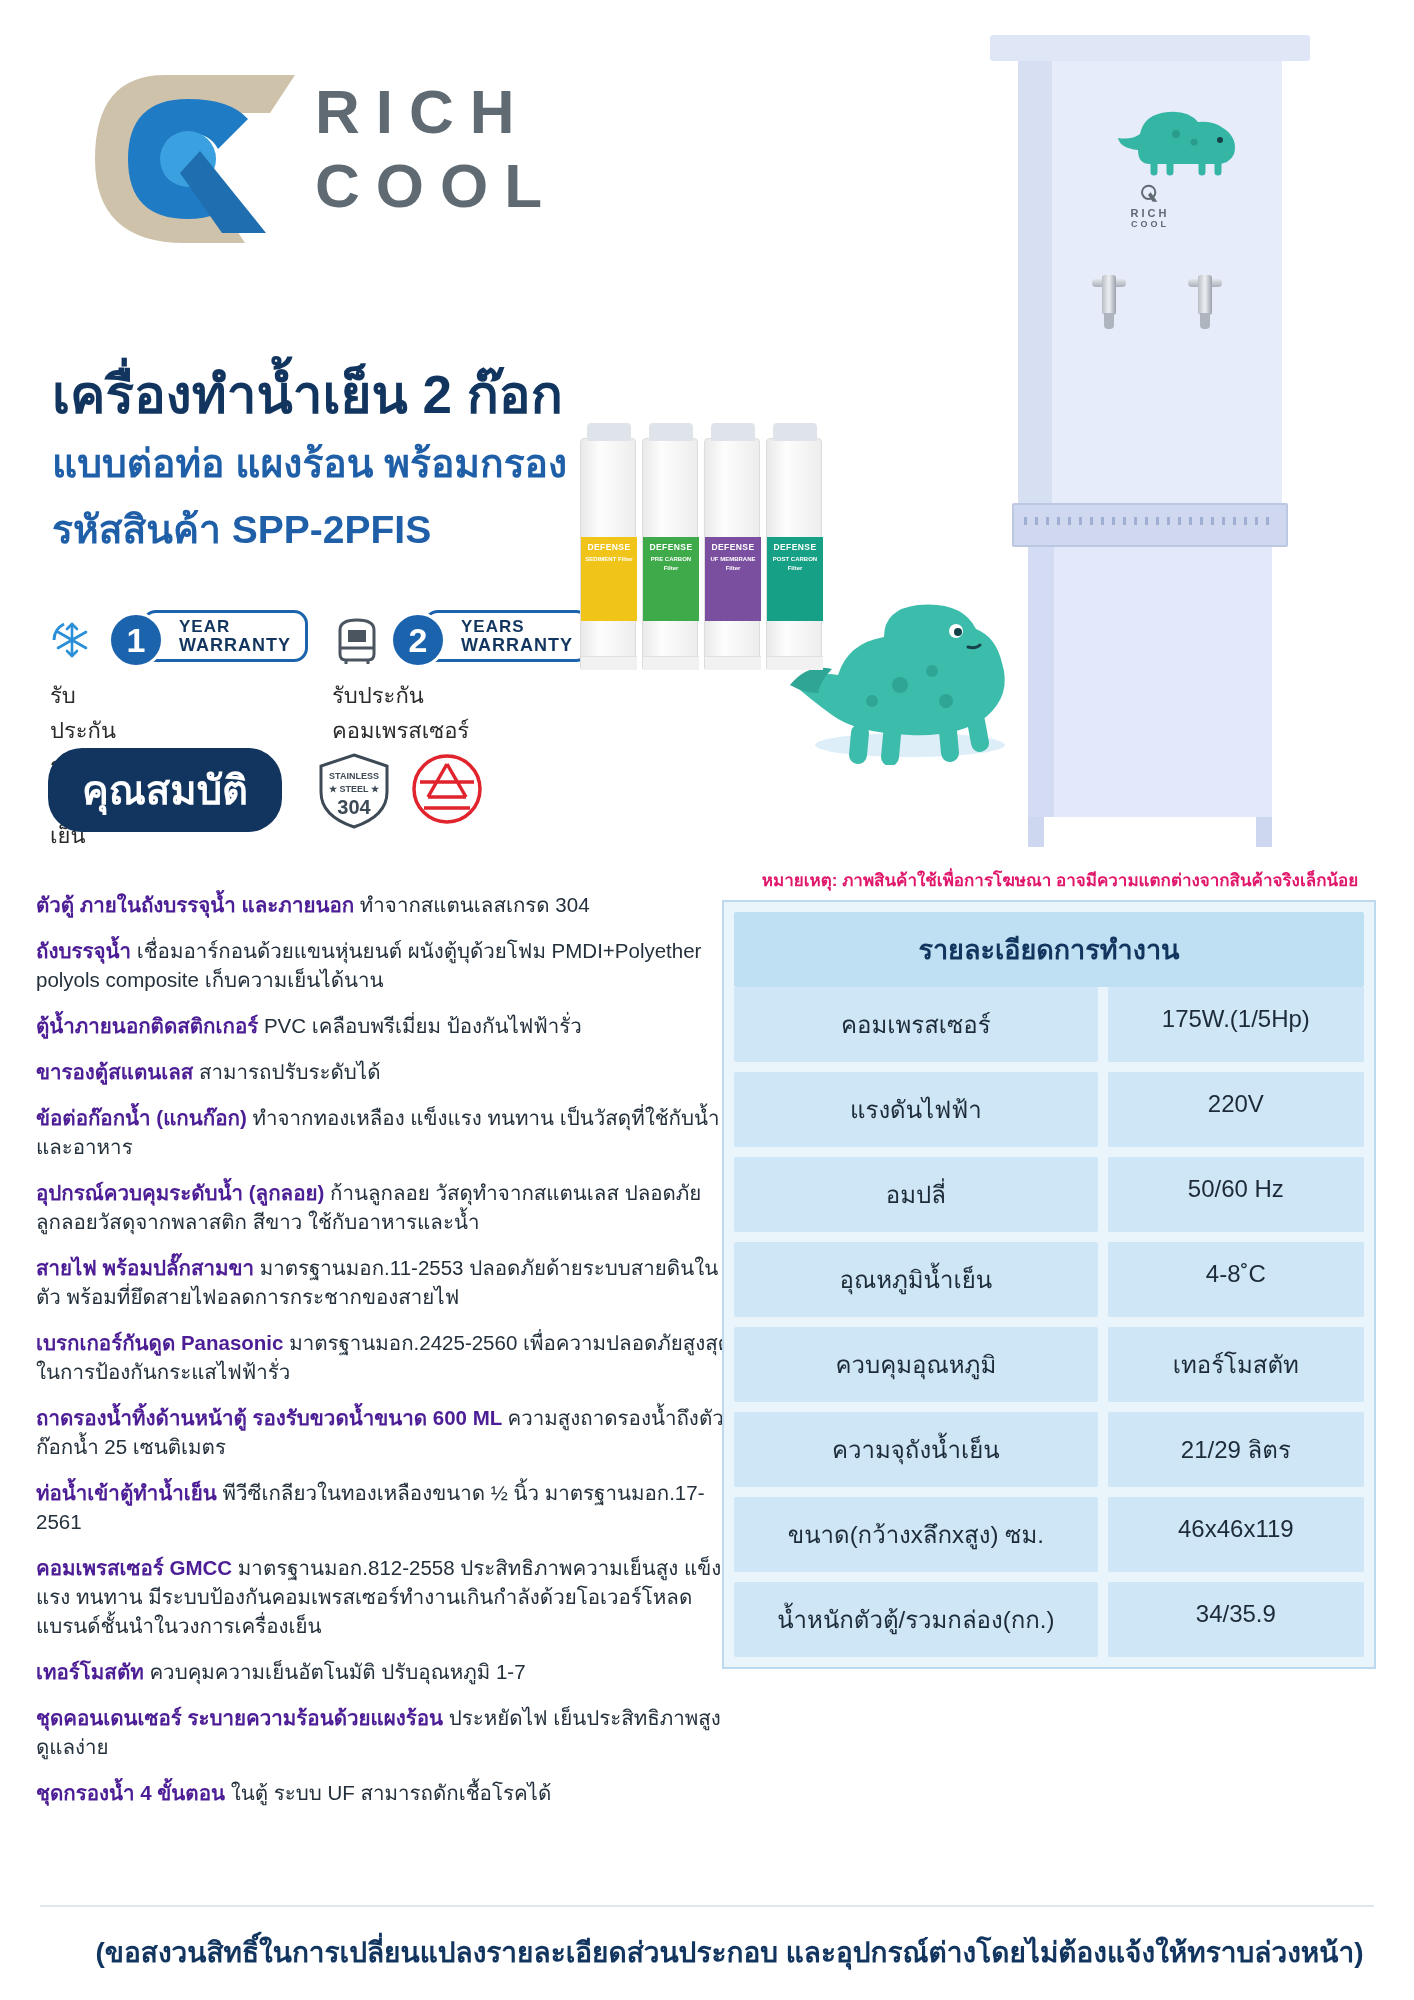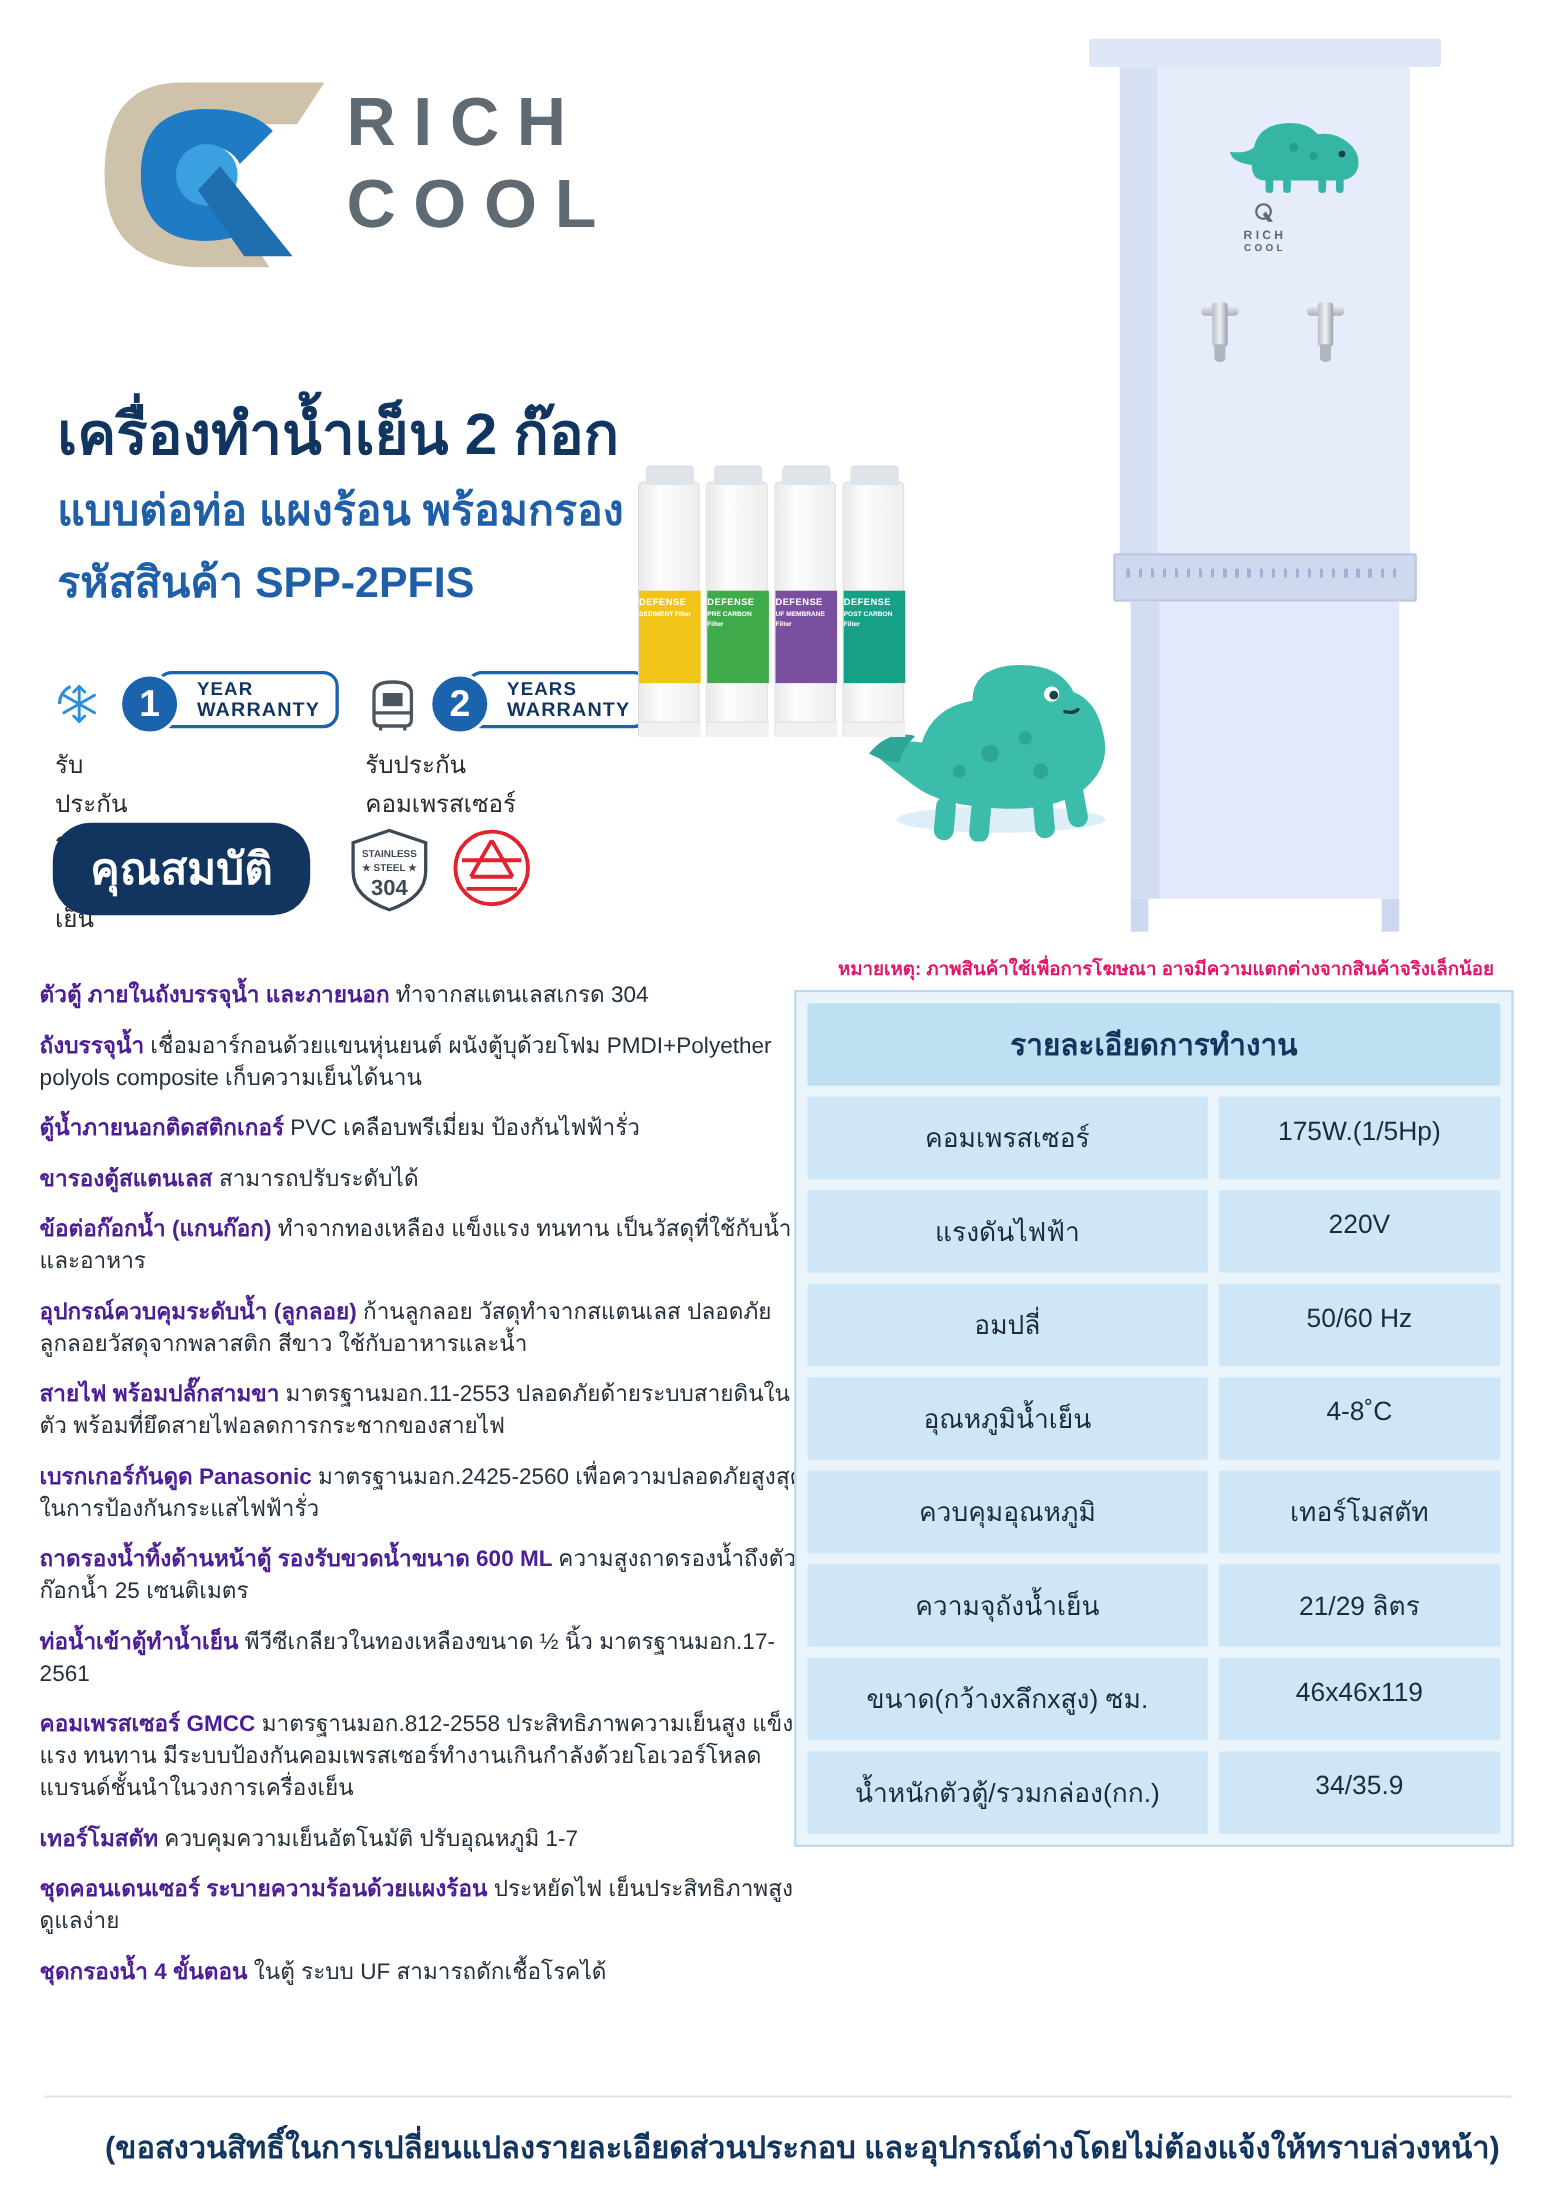--- a/index.html
+++ b/index.html
@@ -115,41 +115,41 @@
   
   .filters { position:absolute; left:-120px; top:400px; width:290px; height:250px; }
   .filter {
     position:absolute; top:18px; width:56px; height:232px;
     background:linear-gradient(90deg,#e9e9e9,#fdfdfd 35%,#ededed);
     border-radius:4px 4px 2px 2px; border:1px solid #dcdcdc;
   }
   .filter .cap { position:absolute; left:6px; top:-16px; width:44px; height:18px; background:#dfe4ea; border-radius:4px 4px 0 0;}
   .filter .label {
     position:absolute; left:0; top:98px; width:56px; height:84px;
-    color:#fff; font-size:7.5px; font-weight:700; padding-top:6px;
+    color:#fff; font-size:7.5px; font-weight:700; text-align:center; padding-top:6px;
     line-height:9px;
   }
   .filter .label .brand { font-size:8.5px; letter-spacing:0.4px;}
   .filter .label .sub { font-size:6px; margin-top:3px; }
   .filter .foot { position:absolute; left:0; bottom:-1px; width:56px; height:14px; background:#f1f1f1; border-top:1px solid #e0e0e0;}
 
   .note {
     position:absolute; left:720px; top:866px; width:680px;
     font-size:17px; color:#e0176a; font-weight:700; text-align:center;
   }
 
   
   .spec-table {
     position:absolute; left:722px; top:900px; width:654px;
     border:2px solid #bcd9ef; background:#e9f4fb;
     padding:10px;
   }
   .tbl-head {
     background:#bfe0f2; color:#12355f; font-size:27px; font-weight:700;
-    text-align:center; padding:16px 12px; border-radius:2px; margin-bottom:10px;
+    text-align:center; padding:16px 12px; border-radius:2px; 
   }
   .tbl-row { display:flex; gap:10px; margin-bottom:10px; }
   .tbl-cell {
     background:#cfe6f6; color:#1d2b38; font-size:24px;
     text-align:center; padding:18px 6px; border-radius:2px;
   }
   .tbl-cell.k { width:366px; }
   .tbl-cell.v { width:258px; }
 
   

